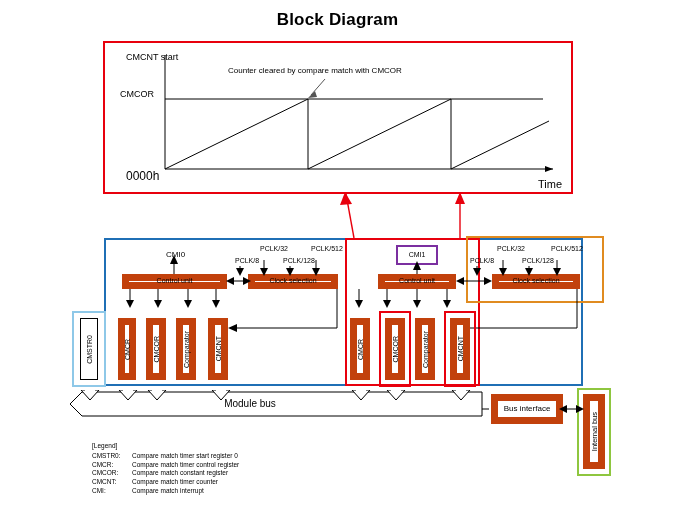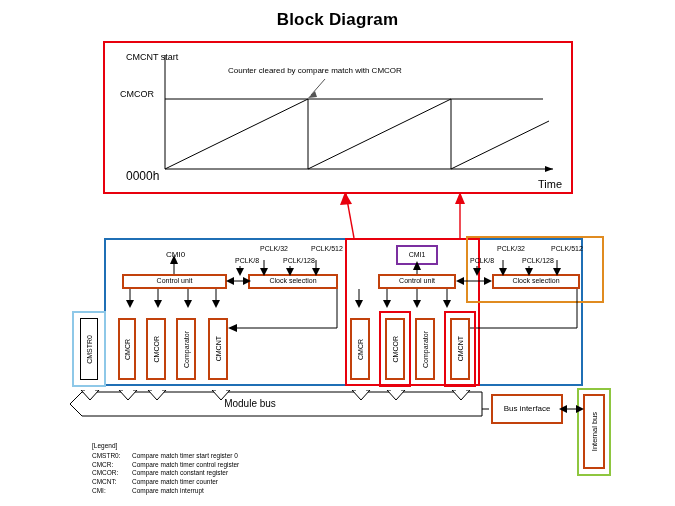--- a/index.html
+++ b/index.html
@@ -1,20 +1,20 @@
 <!DOCTYPE html>
 <html><head>
 <meta charset="utf-8">
 <style>
   html,body{margin:0;padding:0;}
   body{width:675px;height:506px;background:#ffffff;font-family:"Liberation Sans",sans-serif;overflow:hidden;}
   #root{position:relative;width:675px;height:490px;}
   .abs{position:absolute;}
   .ttl{font-size:17px;font-weight:bold;color:#000;text-align:center;width:100%;top:10px;letter-spacing:.2px;}
-  .box{border:2px solid #c2410c;background:#fff;box-sizing:border-box;}
+  .box{border:7px solid #c2410c;background:#fff;box-sizing:border-box;}
   .lbl{font-size:7px;color:#000;line-height:1.15;}
   .vtext{writing-mode:vertical-rl;transform:rotate(180deg);font-size:7px;white-space:nowrap;}
   .ctr{display:flex;align-items:center;justify-content:center;text-align:center;}
   svg{display:block;}
   .legend{font-size:6.5px;color:#000;line-height:1.35;}
   .legend td{padding:0 2px 0 0;vertical-align:top;white-space:nowrap;}
 </style>
 </head>
 <body>
 

